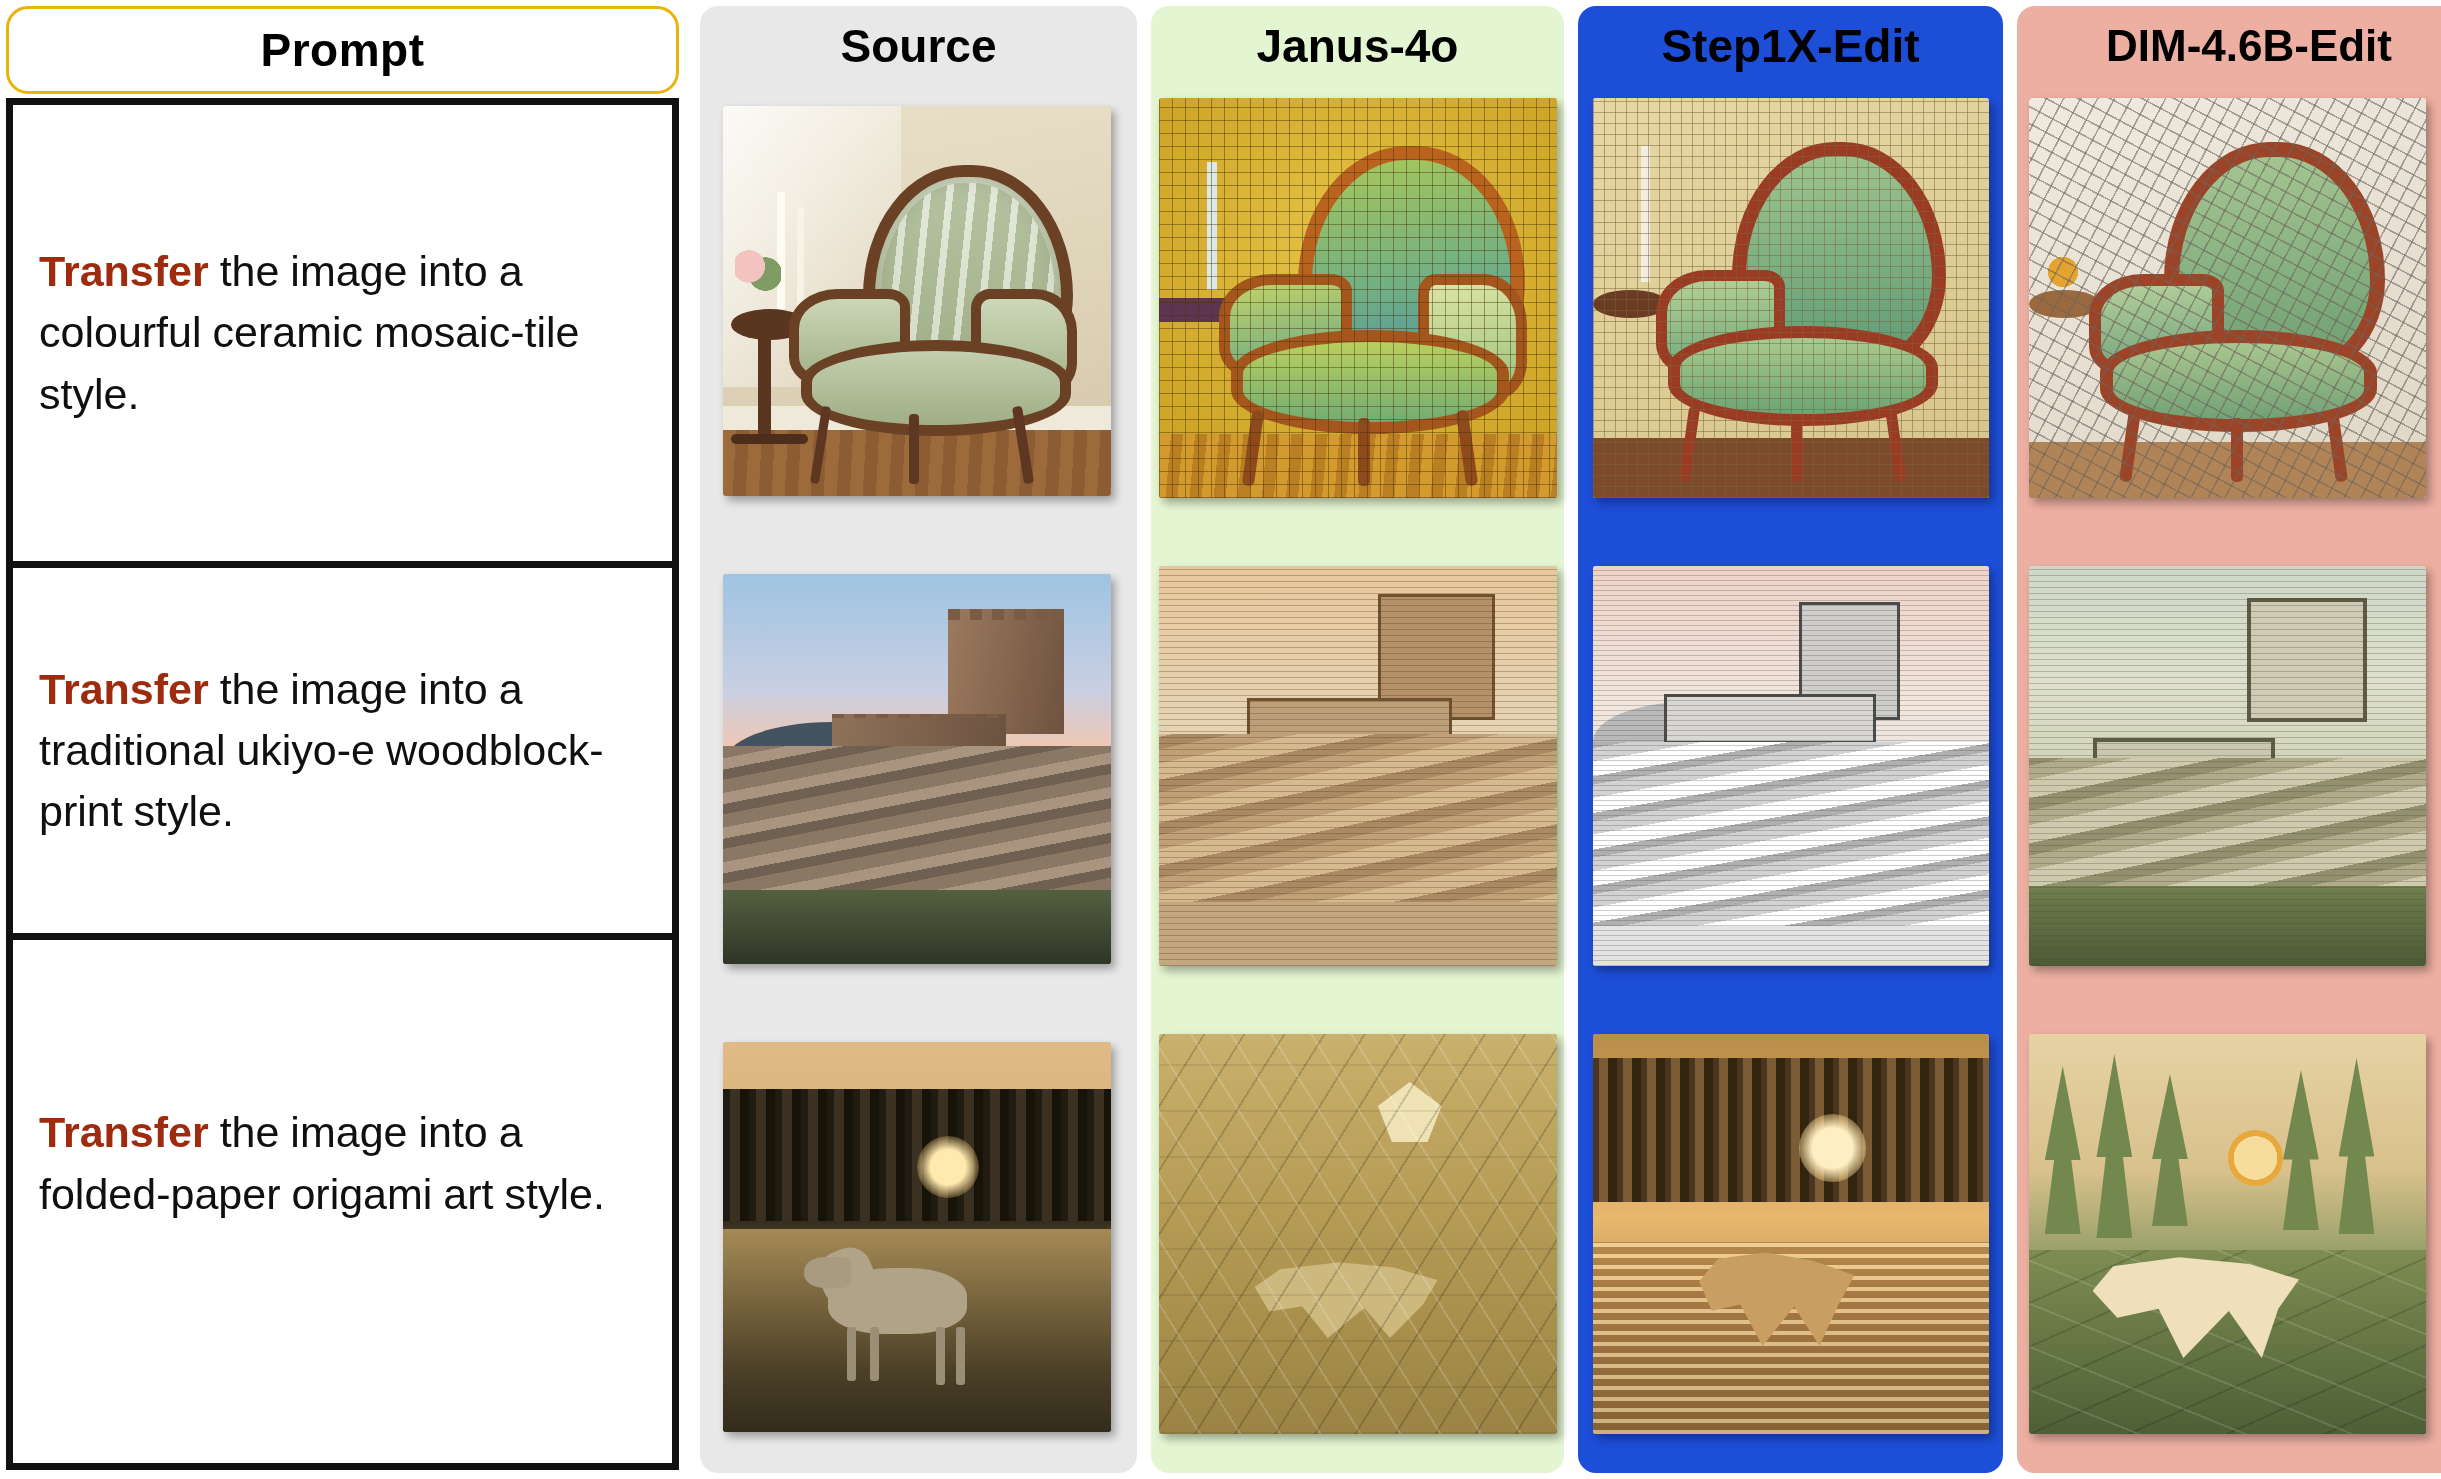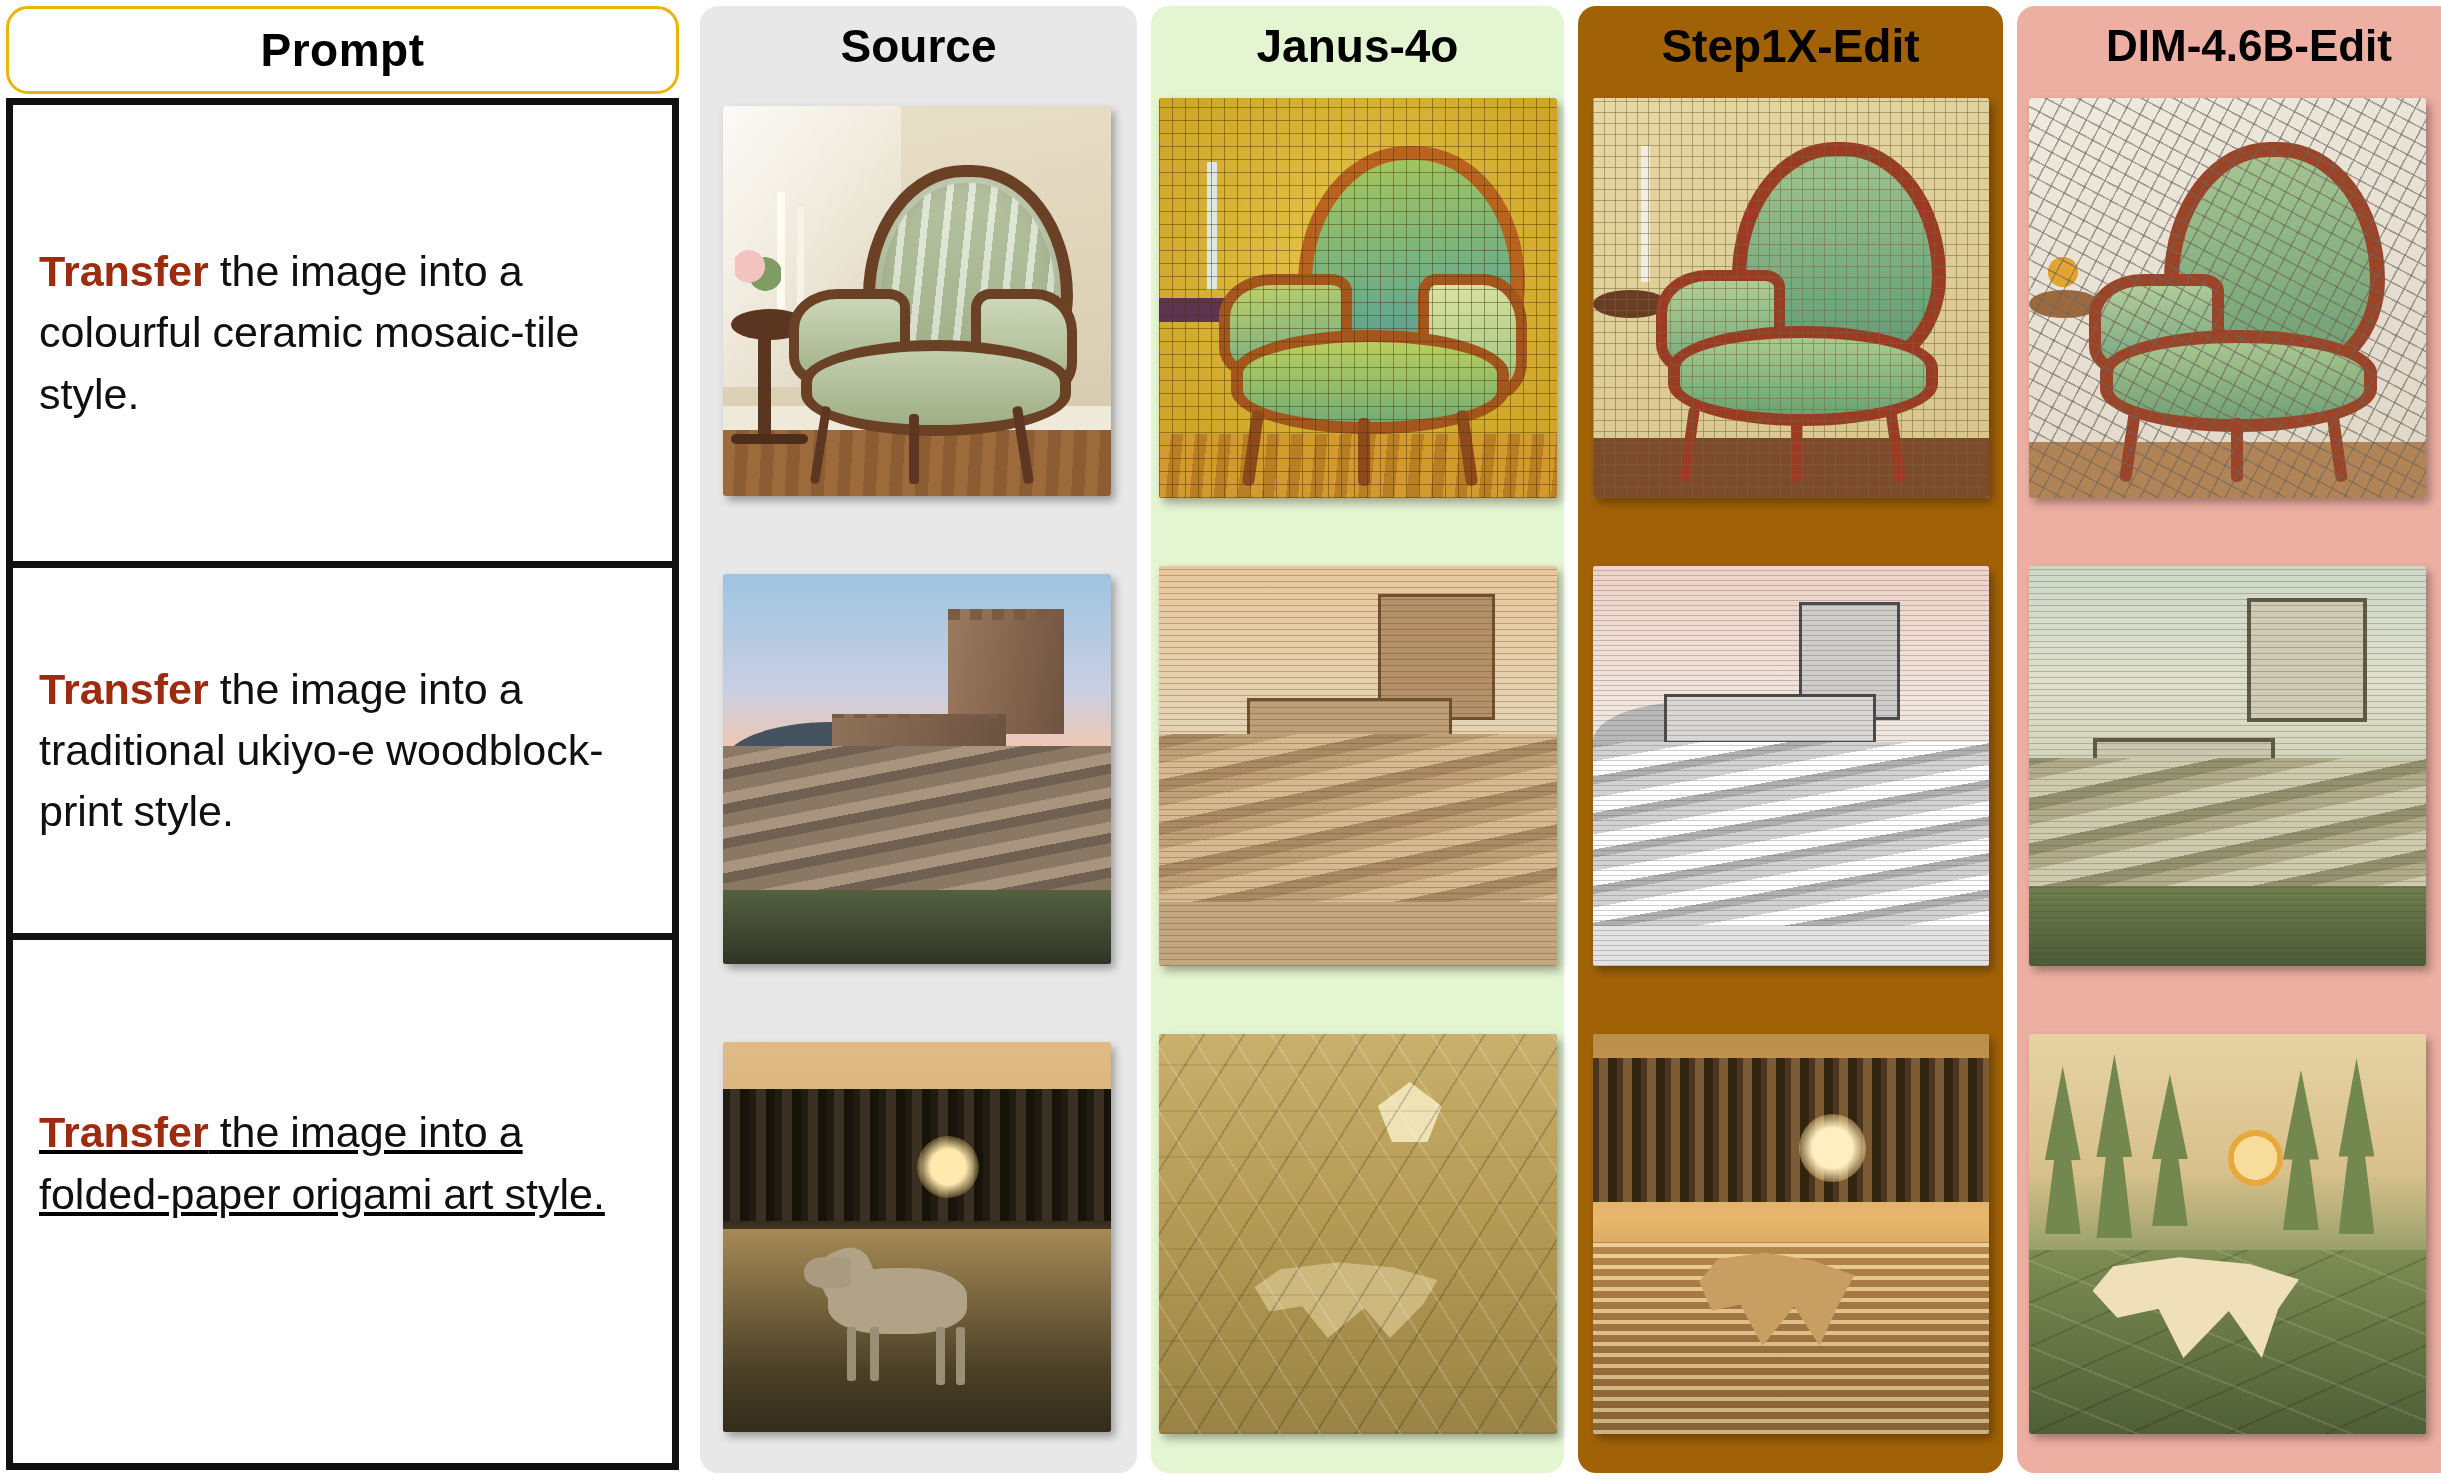--- a/index.html
+++ b/index.html
@@ -29,39 +29,39 @@
   .prompt-body{
     position:absolute;left:0;top:92px;width:100%;height:1372px;
     border:7px solid #111;box-sizing:border-box;background:#fff;
   }
   .prompt-row{
     box-sizing:border-box;
     border-bottom:7px solid #111;
     display:flex;align-items:center;
     padding:0 22px 0 26px;
   }
-  .prompt-row:last-child{border-bottom:none;text-decoration:underline;}
+  .prompt-row:last-child{border-bottom:none;}
   .prompt-row.r1{height:463px;}
   .prompt-row.r2{height:372px;}
   .prompt-row.r3{height:447px;}
   .prompt-text{
     font-size:43px;line-height:1.42;color:#101010;
     font-family:"Liberation Sans", sans-serif;
     word-spacing:-1px;
   }
   .kw{color:#9E2B0E;font-weight:bold;}
 
   
   .col{
     position:absolute;top:6px;height:1467px;
     border-radius:18px;
   }
   .col-source{left:700px;width:437px;background:#E8E8E8;}
   .col-janus {left:1151px;width:413px;background:#E4F5D2;}
-  .col-step  {left:1578px;width:425px;background:#a16207;}
+  .col-step  {left:1578px;width:425px;background:#1d4ed8;}
   .col-dim   {left:2017px;width:464px;background:#EDAFA2;}
 
   .col-header{
     position:absolute;left:0;top:0;width:100%;height:80px;
     display:flex;align-items:center;justify-content:center;
   }
   .col-header-label{
     font-size:46px;font-weight:bold;color:#000;
     font-family:"Liberation Sans", sans-serif;
     white-space:nowrap;

